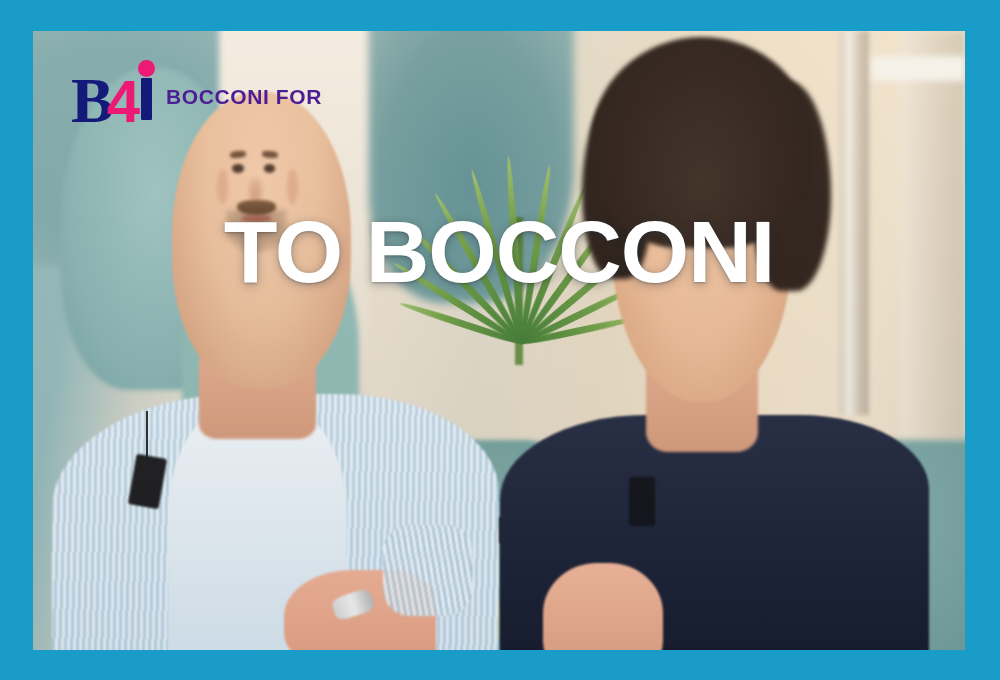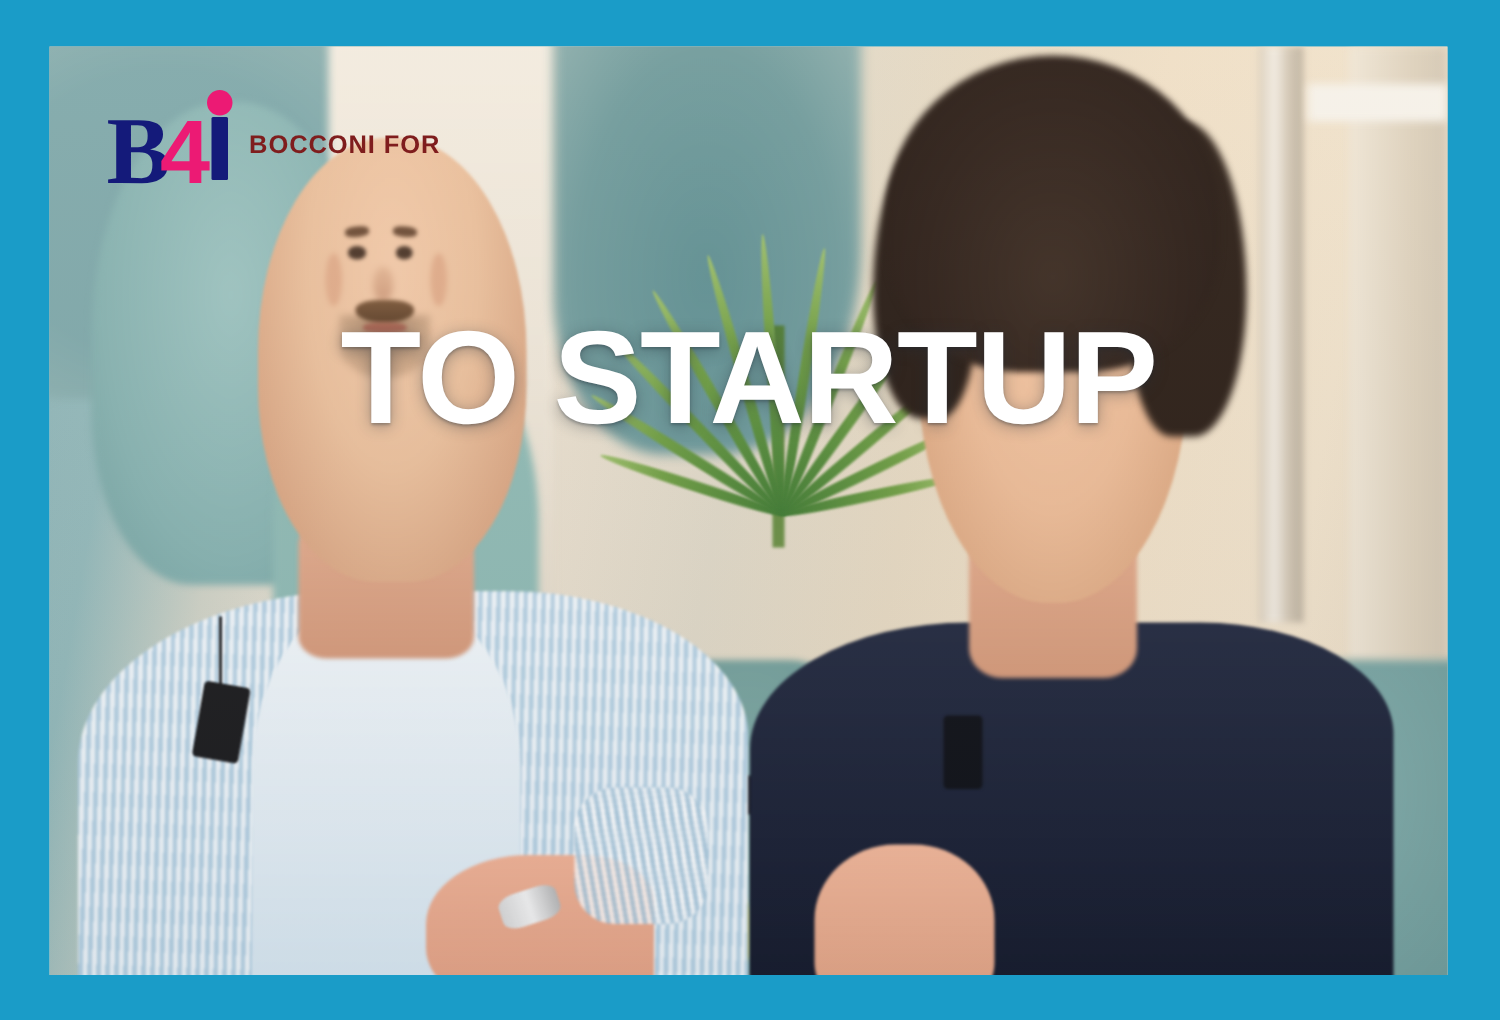--- a/index.html
+++ b/index.html
@@ -574,23 +574,23 @@
   .logo-i-dot {
     position: absolute;
     left: 0px;
     top: 0px;
     width: 17px;
     height: 17px;
     background: #ec1a74;
     border-radius: 50%;
   }
   .logo-words {
-    color: #7f1d1d;
+    color: #4c1d95;
     font-weight: 700;
-    font-size: 17px;
+    font-size: 21px;
     line-height: 1.12;
     letter-spacing: .6px;
   }
 
   
   .headline {
     position: absolute;
     left: 0;
     right: 0;
     top: 178px;
@@ -724,18 +724,18 @@
           <span class="logo-i-dot"></span>
           <span class="logo-i-stem"></span>
         </span>
       </div>
       <div class="logo-words">
         <div>BOCCONI FOR</div>
       </div>
     </div>
 
     <div class="headline">
-      <span class="headline-l2">TO STARTUP</span>
+      <span class="headline-l2">TO BOCCONI</span>
     </div>
 
 
   </div>
 </div>
 
 </body></html>

